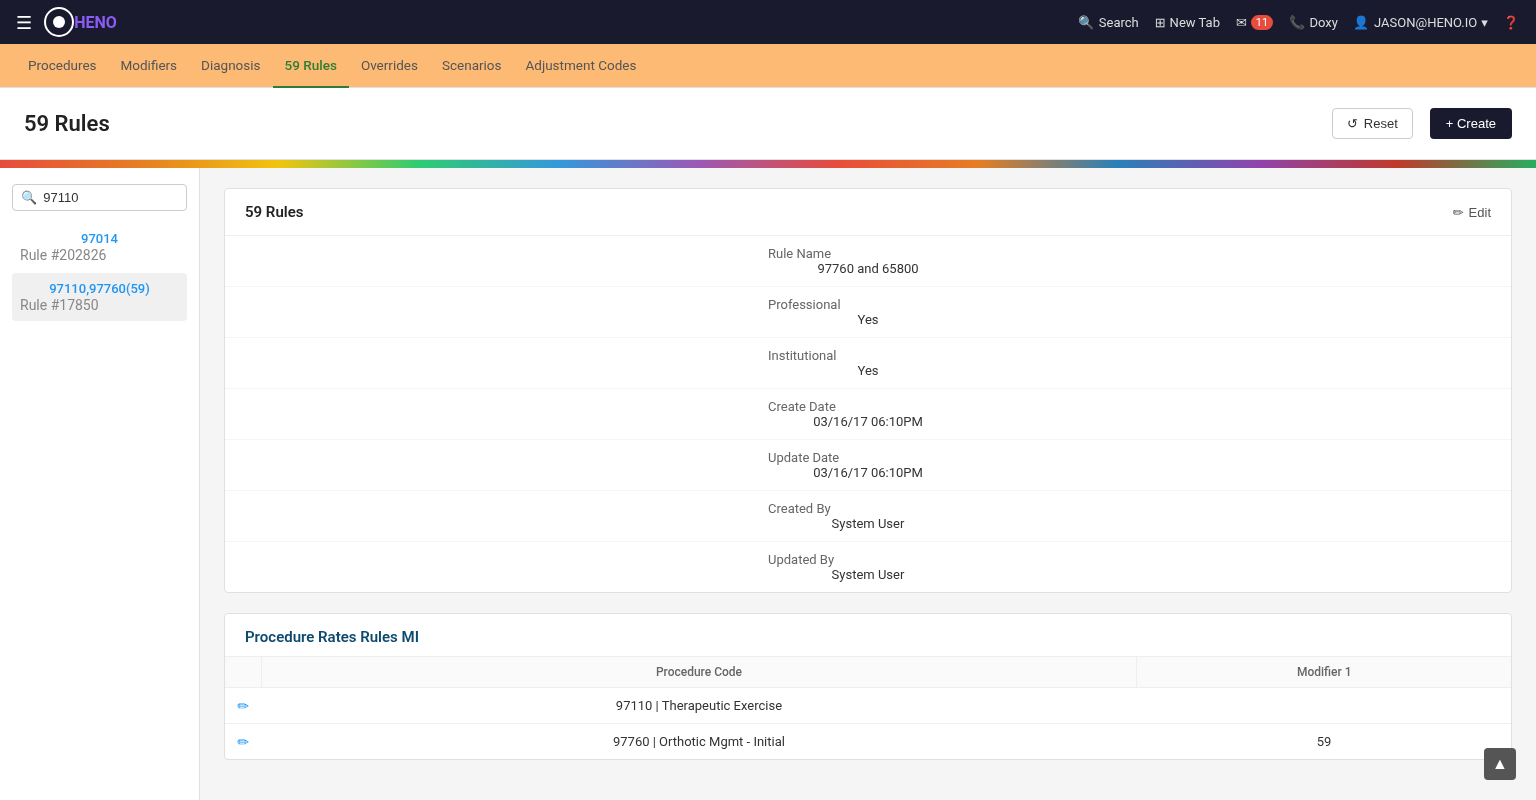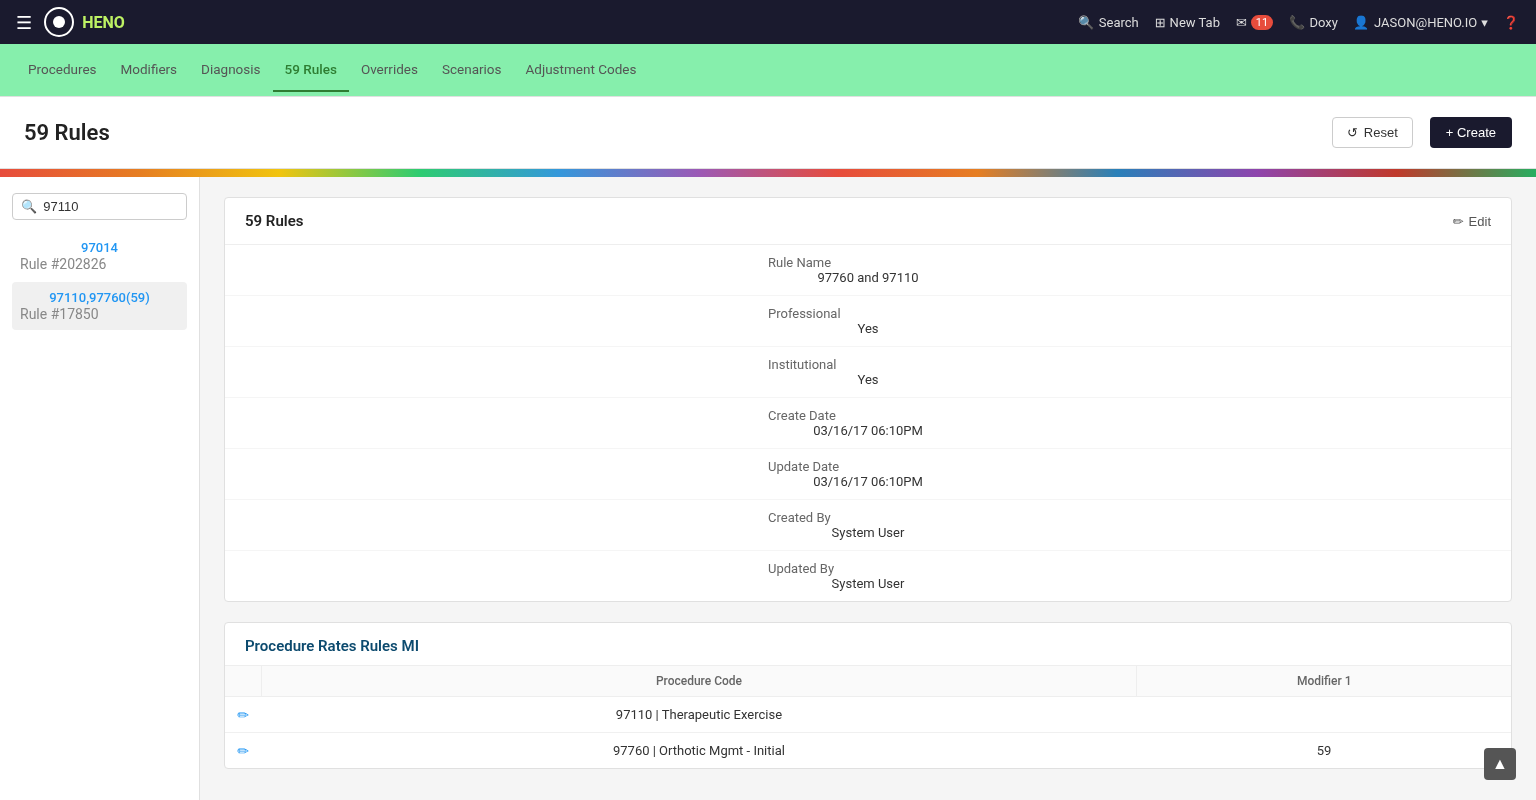--- a/index.html
+++ b/index.html
@@ -9,21 +9,21 @@
     .top-nav {
       background: #1a1a2e;
       display: flex;
       align-items: center;
       height: 44px;
       padding: 0 16px;
       justify-content: space-between;
     }
     .top-nav-left { display: flex; align-items: center; gap: 12px; }
     .hamburger-icon { color: #fff; cursor: pointer; font-size: 18px; }
-    .logo { display: flex; align-items: center; gap: 8px; color: #bef264; font-weight: 700; font-size: 16px; }
+    .logo { display: flex; align-items: center; color: #8b5cf6; font-weight: 700; font-size: 16px; }
     .logo-circle {
       width: 30px; height: 30px;
       border: 2px solid #fff;
       border-radius: 50%;
       display: flex; align-items: center; justify-content: center;
       position: relative;
     }
     .logo-circle::before {
       content: '';
       width: 12px; height: 12px;
@@ -35,26 +35,26 @@
     .badge {
       background: #e74c3c;
       color: #fff;
       border-radius: 10px;
       padding: 1px 5px;
       font-size: 11px;
     }
 
     
     .secondary-nav {
-      background: #86efac;
+      background: #fdba74;
       border-bottom: 1px solid #e0e0e0;
       display: flex;
       align-items: center;
       padding: 0 16px;
-      height: 53px;
+      height: 44px;
     }
     .secondary-nav a {
       text-decoration: none;
       color: #555;
       padding: 0 12px;
       height: 44px;
       display: flex;
       align-items: center;
       font-size: 13.5px;
       border-bottom: 2px solid transparent;
@@ -360,21 +360,21 @@
       <div class="detail-card-header">
         <span class="detail-card-title">59 Rules</span>
         <button class="btn-edit">
           <span>✏</span>
           <span>Edit</span>
         </button>
       </div>
 
       <div class="detail-row">
         <span class="detail-label">Rule Name</span>
-        <span class="detail-value">97760 and 97110</span>
+        <span class="detail-value">97760 and 65800</span>
       </div>
       <div class="detail-row">
         <span class="detail-label">Professional</span>
         <span class="detail-value">Yes</span>
       </div>
       <div class="detail-row">
         <span class="detail-label">Institutional</span>
         <span class="detail-value">Yes</span>
       </div>
       <div class="detail-row">

